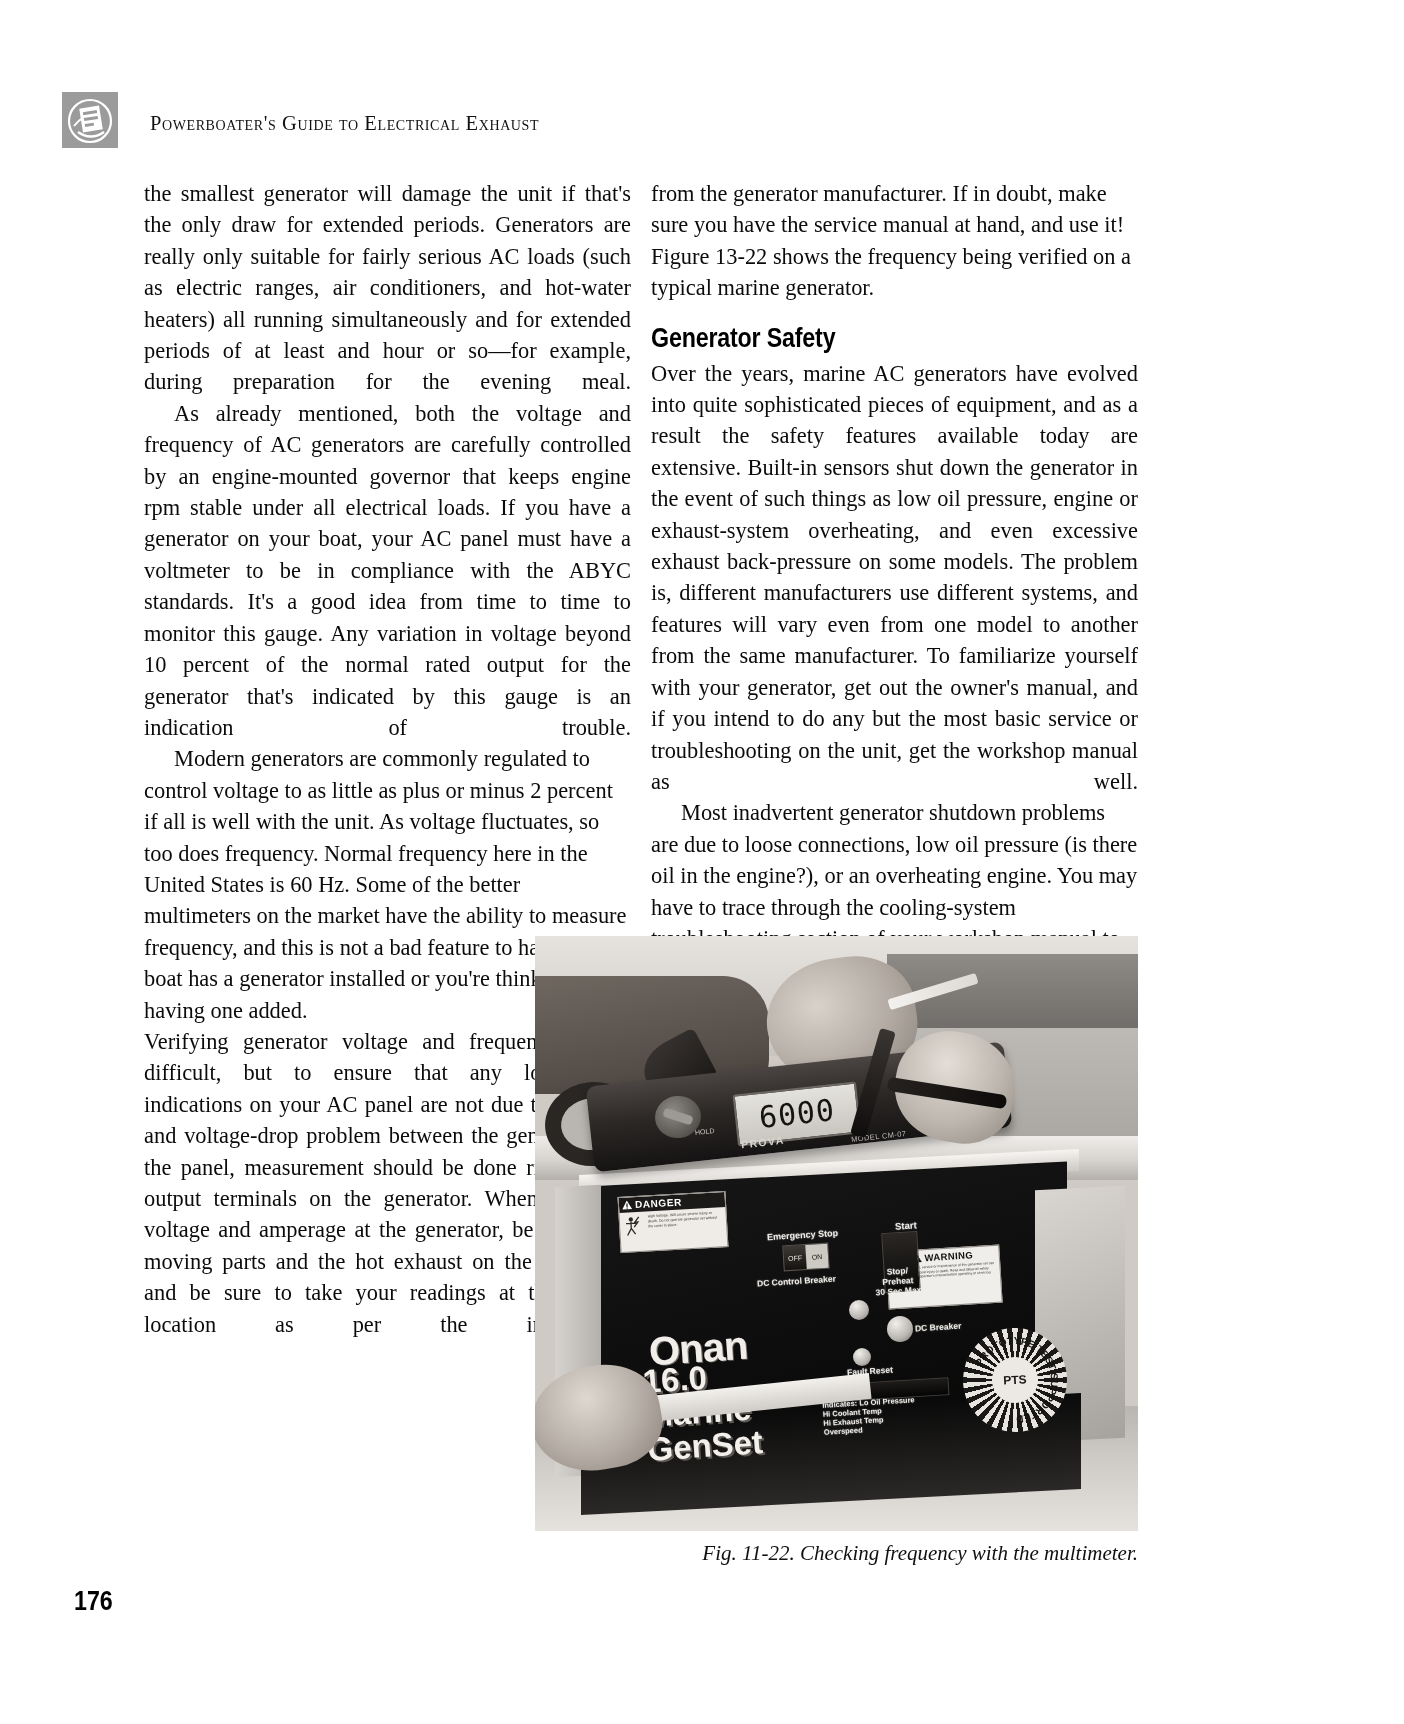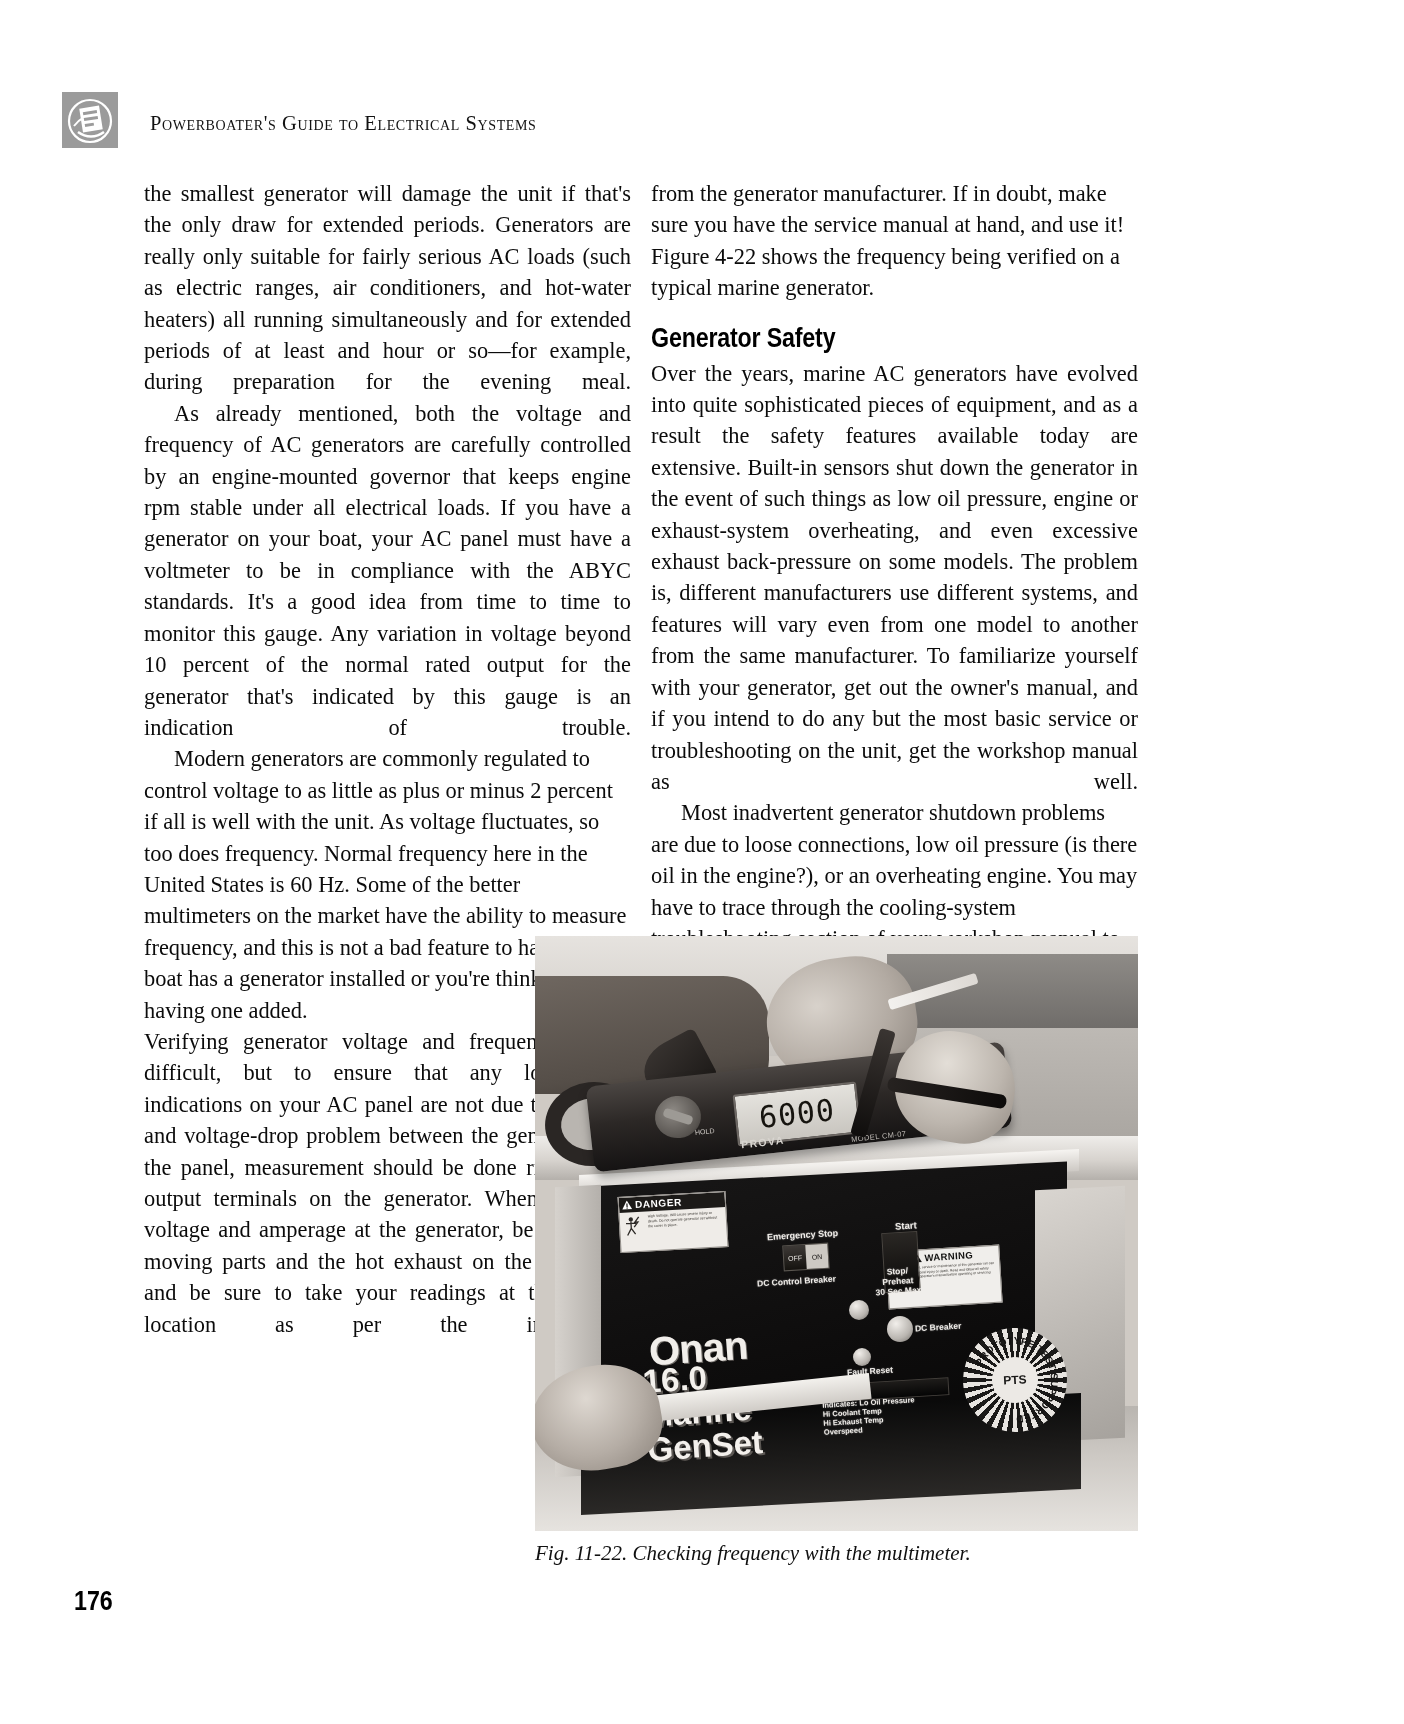--- a/index.html
+++ b/index.html
@@ -109,20 +109,21 @@
     border: 0;
   }
   .figure-caption {
     margin-top: 9px;
     font-family: "Liberation Serif", serif;
     font-style: italic;
     font-size: 21px;
     line-height: 26px;
     color: #101010;
     white-space: nowrap;
+    text-align: right;
   }
 
   
   .ph { position: absolute; }
   .wall-top {
     left: 0; top: 0; width: 603px; height: 120px;
     background: linear-gradient(180deg,#e6e3df 0%, #d6d2cd 60%, #c8c4bf 100%);
   }
   .wall-dark-band {
     left: 352px; top: 18px; width: 251px; height: 76px;
@@ -429,34 +430,34 @@
       <svg width="56" height="56" viewBox="0 0 56 56" aria-hidden="true">
         <circle cx="28" cy="29" r="21" fill="none" stroke="#ffffff" stroke-width="2.2"></circle>
         <path d="M12 34 C18 26, 26 22, 36 20" fill="none" stroke="#ffffff" stroke-width="2"></path>
         <rect x="19" y="15" width="20" height="24" fill="#ffffff" transform="rotate(-9 29 27)"></rect>
         <rect x="22" y="19" width="14" height="3" fill="#9b9b9b" transform="rotate(-9 29 27)"></rect>
         <rect x="22" y="25" width="14" height="3" fill="#9b9b9b" transform="rotate(-9 29 27)"></rect>
         <rect x="22" y="31" width="9" height="3" fill="#9b9b9b" transform="rotate(-9 29 27)"></rect>
         <path d="M16 40 C24 46, 34 46, 42 40" fill="none" stroke="#ffffff" stroke-width="2.4"></path>
       </svg>
     </div>
-    <div class="runhead-title">Powerboater's Guide to Electrical Systems</div>
+    <div class="runhead-title">Powerboater's Guide to Electrical Exhaust</div>
   </div>
 
   <div class="col col-left">
     <p class="force-just">the smallest generator will damage the unit if that's the only draw for extended periods. Generators are really only suitable for fairly serious AC loads (such as electric ranges, air conditioners, and hot-water heaters) all running simultaneously and for extended periods of at least and hour or so—for example, during preparation for the evening meal.</p>
     <p class="indent force-just">As already mentioned, both the voltage and frequency of AC generators are carefully controlled by an engine-mounted governor that keeps engine rpm stable under all electrical loads. If you have a generator on your boat, your AC panel must have a voltmeter to be in compliance with the ABYC standards. It's a good idea from time to time to monitor this gauge. Any variation in voltage beyond 10 percent of the normal rated output for the generator that's indicated by this gauge is an indication of trouble.</p>
     <p class="indent nojust">Modern generators are commonly regulated to control voltage to as little as plus or minus 2 percent if all is well with the unit. As voltage fluctuates, so too does frequency. Normal frequency here in the United States is 60 Hz. Some of the better multimeters on the market have the ability to measure frequency, and this is not a bad feature to have if your boat has a generator installed or you're thinking of having one added.</p>
 
 
     <p class="force-just">Verifying generator voltage and frequency is not difficult, but to ensure that any low-voltage indications on your AC panel are not due to a wiring and voltage-drop problem between the generator and the panel, measurement should be done right at the output terminals on the generator. When checking voltage and amperage at the generator, be careful of moving parts and the hot exhaust on the generator, and be sure to take your readings at the correct location as per the instructions</p>
   </div>
 
   <div class="col col-right">
-    <p class="nojust">from the generator manufacturer. If in doubt, make sure you have the service manual at hand, and use it! Figure 4-22 shows the frequency being verified on a typical marine generator.</p>
+    <p class="nojust">from the generator manufacturer. If in doubt, make sure you have the service manual at hand, and use it! Figure 13-22 shows the frequency being verified on a typical marine generator.</p>
 
     <div class="sect-wrap-right">
       <h2 class="sect">Generator Safety</h2>
     </div>
 
     <p class="force-just">Over the years, marine AC generators have evolved into quite sophisticated pieces of equipment, and as a result the safety features available today are extensive. Built-in sensors shut down the generator in the event of such things as low oil pressure, engine or exhaust-system overheating, and even excessive exhaust back-pressure on some models. The problem is, different manufacturers use different systems, and features will vary even from one model to another from the same manufacturer. To familiarize yourself with your generator, get out the owner's manual, and if you intend to do any but the most basic service or troubleshooting on the unit, get the workshop manual as well.</p>
     <p class="indent nojust">Most inadvertent generator shutdown problems are due to loose connections, low oil pressure (is there oil in the engine?), or an overheating engine. You may have to trace through the cooling-system troubleshooting section of your workshop manual to find the solution and get the generator up and running again.</p>
   </div>
 
   <div class="figure">

